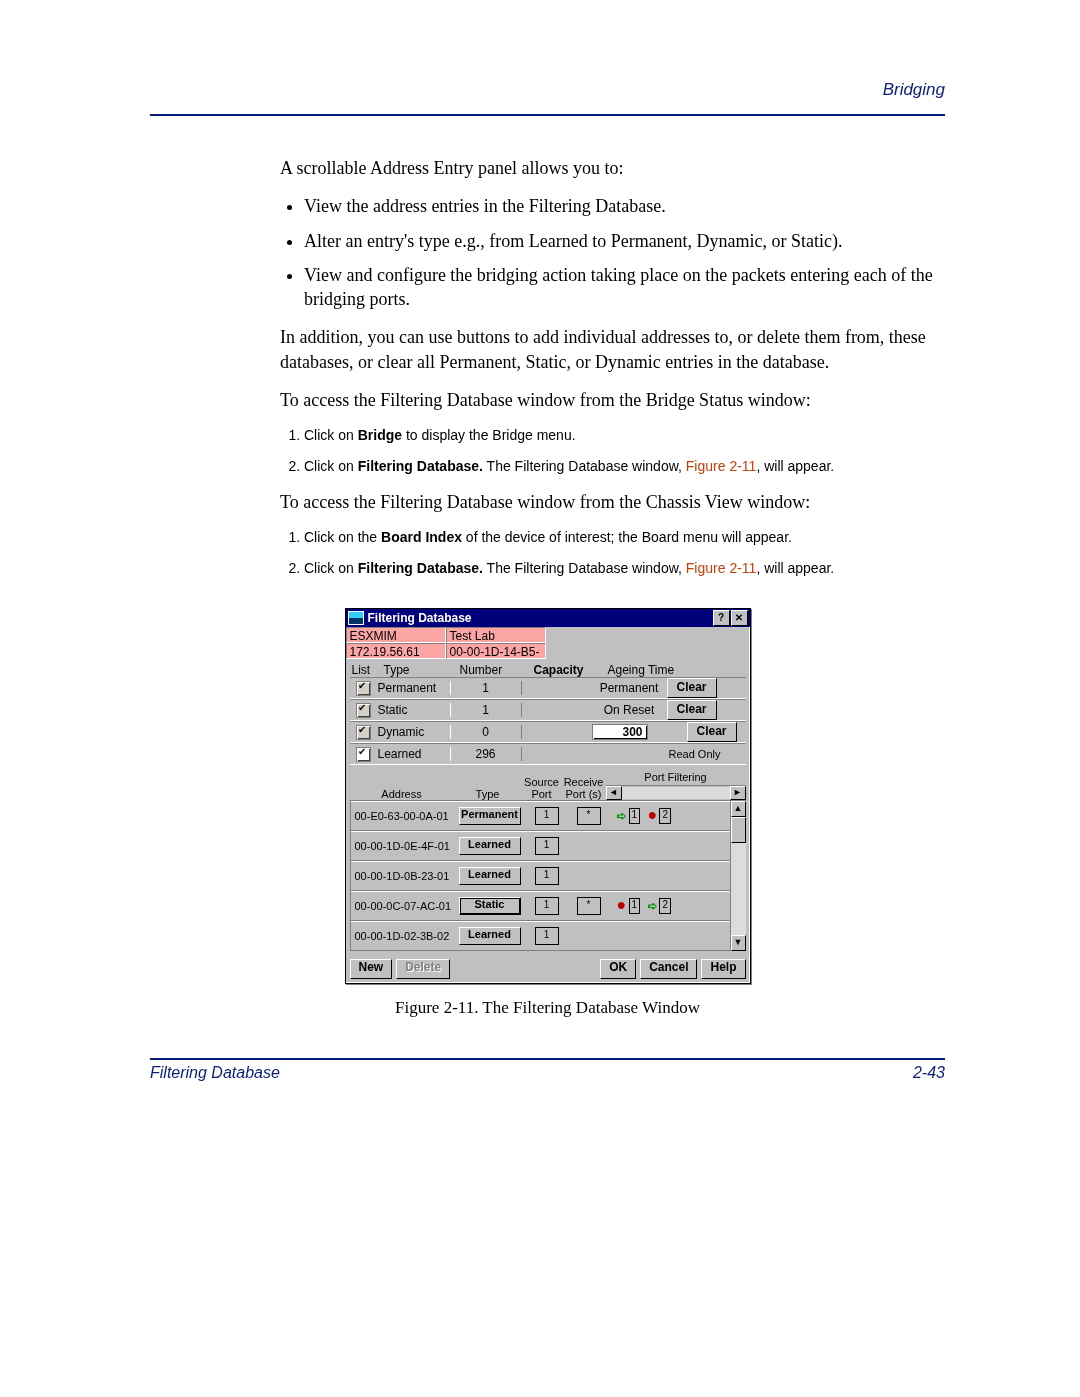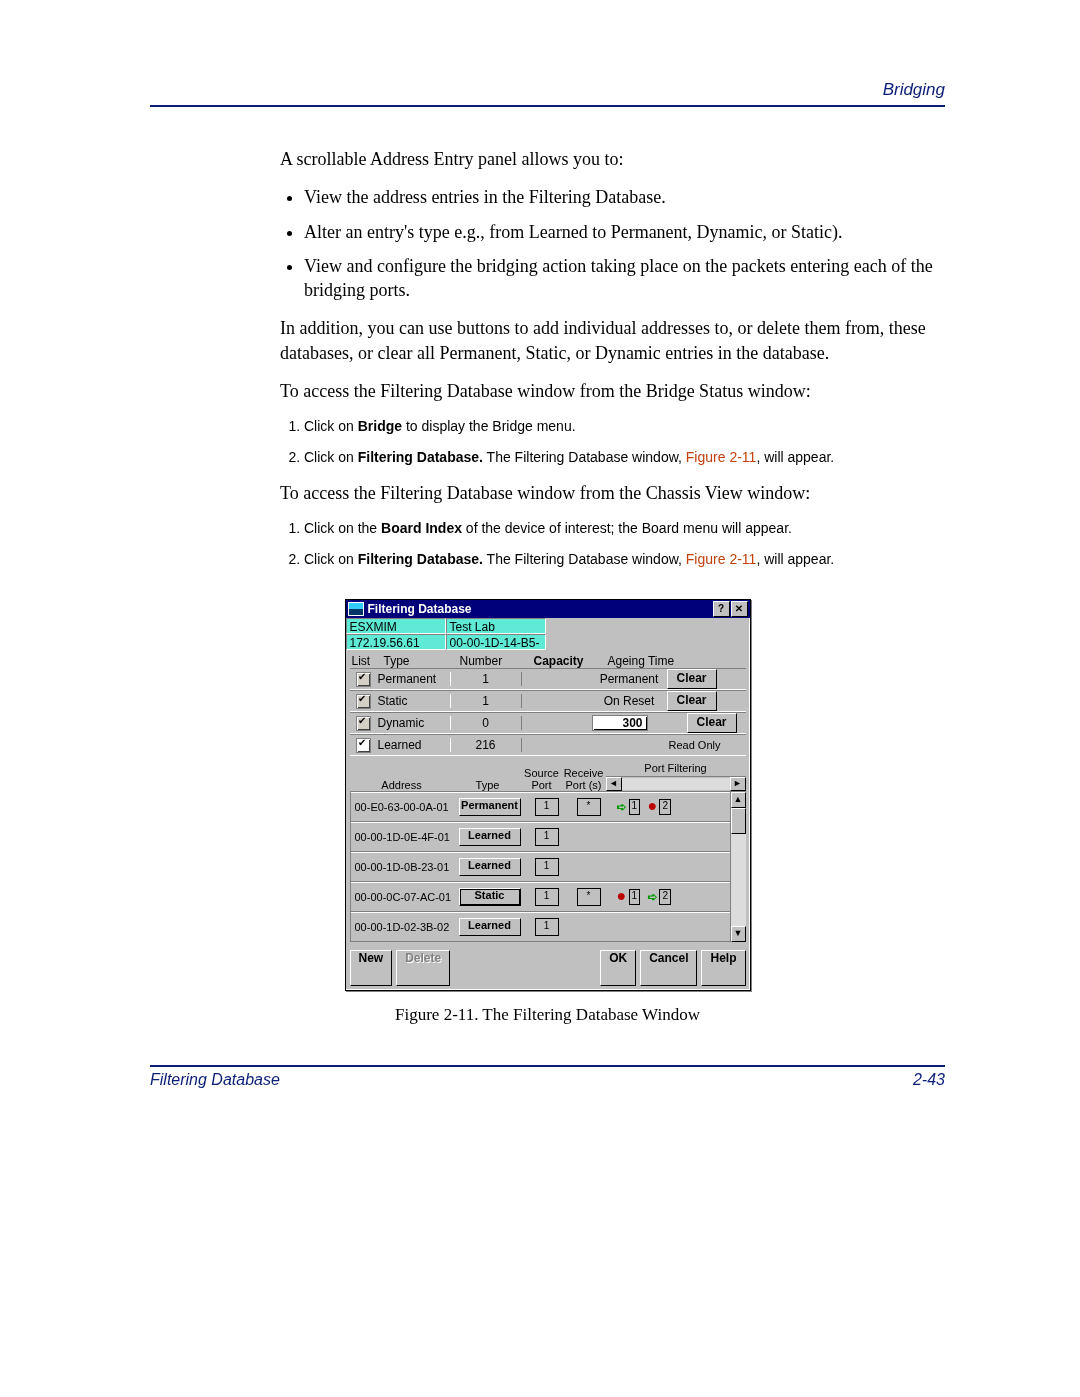--- a/index.html
+++ b/index.html
@@ -15,21 +15,21 @@
     box-sizing: border-box;
     position: relative;
     min-height: 1397px;
   }
   .header-row {
     text-align: right;
     font-style: italic;
     font-family: Arial, Helvetica, sans-serif;
     font-size: 17px;
     color: #0a1e78;
-    margin-bottom: 5px;
+    margin-bottom: 14px;
   }
   .rule {
     border-top: 2px solid #0a1e78;
     margin-bottom: 40px;
   }
   .body-text {
     margin-left: 130px;
     font-size: 18px;
     line-height: 1.35;
   }
@@ -82,21 +82,21 @@
     font-size:10px; font-weight:bold; text-align:center; line-height:14px;
     border-top:1px solid #fff; border-left:1px solid #fff;
     border-right:1px solid #000; border-bottom:1px solid #000;
     margin-left:1px; cursor:default;
   }
   .infogrid {
     display:flex;
   }
   .infocell {
     border:1px inset #fff; padding:0 3px; height:16px; line-height:16px;
-    background:#5eead4; font-size:12px; overflow:hidden;
+    background:#fca5a5; font-size:12px; overflow:hidden;
     border-top:1px solid #808080; border-left:1px solid #808080;
     border-bottom:1px solid #fff; border-right:1px solid #fff;
     box-sizing:border-box;
   }
   .dbsection { padding: 4px 4px 2px 4px; }
   .dbhead, .dbrow { display:flex; align-items:center; font-size:12px;}
   .dbhead div { text-align:left; padding:0 2px;}
   .col-list{width:28px;text-align:center;}
   .col-type{width:72px;}
   .col-num{width:70px;text-align:center;}
@@ -167,21 +167,21 @@
   .rdot{color:#b00;font-size:16px;line-height:8px;}
   .vscroll{
     width:15px;background:#c0c0c0;display:flex;flex-direction:column;
     border-left:1px solid #808080;
   }
   .vscroll .arrow{height:14px;text-align:center;font-size:9px;line-height:12px;
     border-top:1px solid #fff;border-left:1px solid #fff;border-right:1px solid #000;border-bottom:1px solid #000;background:#c0c0c0;}
   .vscroll .thumb{height:24px;background:#c0c0c0;border:1px solid #fff;border-right-color:#000;border-bottom-color:#000;}
   .vscroll .track{flex:1;background:#dcdcdc;}
   .btnrow{display:flex;padding:4px;gap:4px;align-items:center;}
-  .pushbtn{height:36px;padding:0 8px;font-weight:bold;font-size:12px;}
+  .pushbtn{height:20px;padding:0 8px;font-weight:bold;font-size:12px;}
   .disabled{color:#808080;text-shadow:1px 1px 0 #fff;}
   .spacer{flex:1;}
 
   .caption{ text-align:center; font-size:17px; margin:12px 0 40px 0;}
 
   .footer{
     border-top:2px solid #0a1e78;
     display:flex;justify-content:space-between;
     font-family:Arial,Helvetica,sans-serif;font-style:italic;font-size:16px;
     color:#0a1e78;padding-top:4px;margin-top:20px;
@@ -287,21 +287,21 @@
         <div class="col-act">
             <div class="btn3d clearbtn">Clear</div>
           </div>
       </div>
 
       <div class="dbrow">
         <div class="col-list">
             <div class="chk checked"></div>
           </div>
         <div class="col-type">Learned</div>
-        <div class="col-num numcell">216</div>
+        <div class="col-num numcell">296</div>
         <div class="col-cap"></div>
         <div class="col-age"></div>
         <div class="col-act readonly">Read Only</div>
       </div>
     </div>
 
     <div class="addrsection">
       <div class="addrhead">
         <div class="ah-addr">Address</div>
         <div class="ah-type">Type</div>

